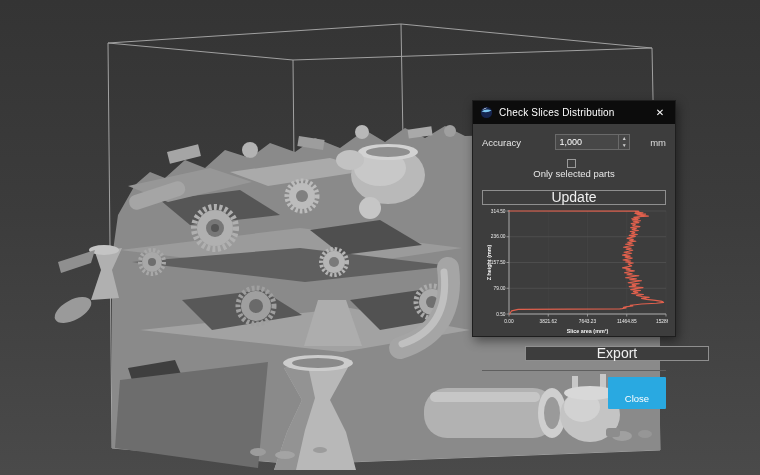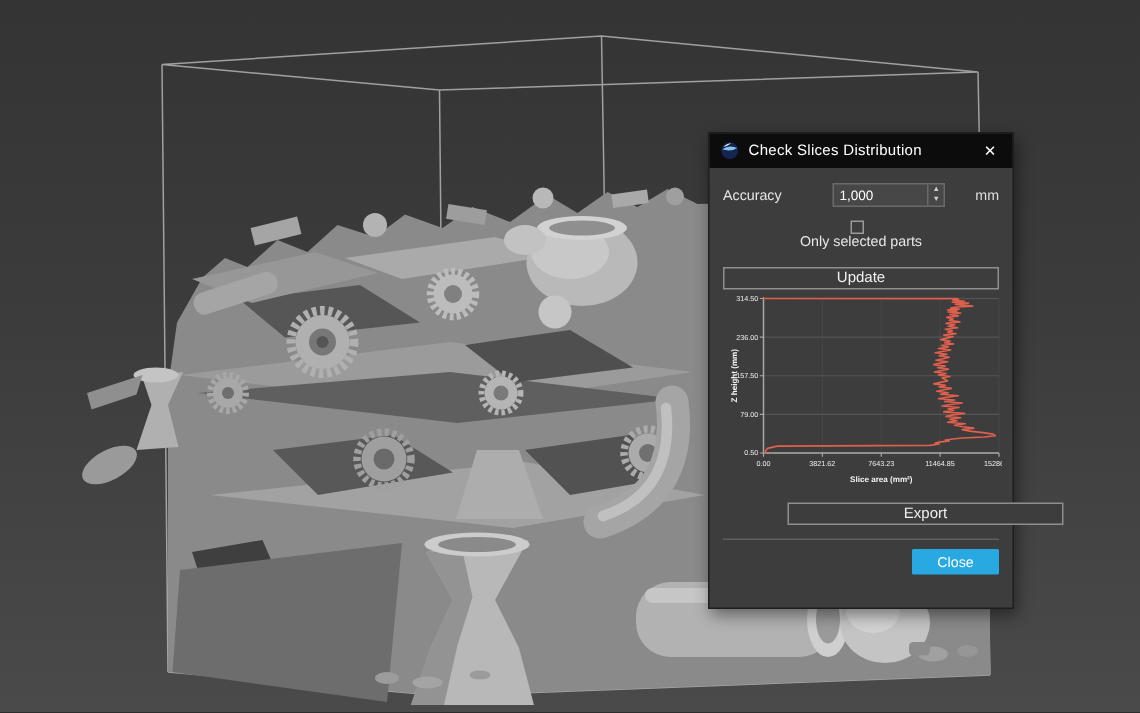--- a/index.html
+++ b/index.html
@@ -6,21 +6,21 @@
   *{box-sizing:border-box;}
   .viewport{
     position:relative;width:760px;height:475px;overflow:hidden;
     background:linear-gradient(180deg,#343434 0%,#3c3c3c 45%,#4a4a4a 100%);
     font-family:"Liberation Sans",sans-serif;
   }
   .scene{position:absolute;left:0;top:0;}
 
   
   .dialog{
-    position:absolute;left:472px;top:88px;width:204px;height:318px;
+    position:absolute;left:472px;top:100px;width:204px;height:237px;
     background:#3d3d3d;border:1px solid #1e1e1e;
     box-shadow:2px 4px 10px rgba(0,0,0,.45);
     color:#e8e8e8;font-size:9.5px;
   }
   .titlebar{
     height:23px;background:#0c0c0c;display:flex;align-items:center;
     padding:0 7px;color:#fff;
   }
   .titlebar .ticon{width:13px;height:13px;margin-right:6px;flex:none;}
   .titlebar .ttext{flex:1;font-size:10px;letter-spacing:.2px;}
@@ -37,29 +37,29 @@
   }
   .numfield .val{flex:1;padding:2px 0 0 4px;color:#fff;font-size:9px;}
   .spinner{width:11px;border-left:1px solid #6a6a6a;display:flex;flex-direction:column;}
   .spinner span{flex:1;display:flex;align-items:center;justify-content:center;
     font-size:5px;color:#cfcfcf;line-height:1;}
   .unit{margin-left:20px;color:#dedede;}
   .row-chk{display:flex;align-items:center;margin-top:9px;flex-direction:column;}
   .chkbox{width:9px;height:9px;border:1px solid #9a9a9a;background:transparent;margin-right:6px;flex:none;}
   .btn{
     width:100%;height:15px;margin-top:11px;background:#3d3d3d;
-    border:1px solid #8f8f8f;color:#f0f0f0;font-size:10px;
+    border:1px solid #8f8f8f;color:#f0f0f0;font-size:14px;
     font-family:"Liberation Sans",sans-serif;display:block;padding:0;line-height:13px;
   }
   .chartwrap{margin-top:3px;}
   .sep{border:none;border-top:1px solid #5f5f5f;margin:9px 0 0 0;}
   .row-close{display:flex;justify-content:flex-end;margin-top:6px;}
   .btn-close{
     width:58px;height:17px;background:#29a9e1;border:none;border-radius:1px;
-    color:#fff;font-size:9.5px;font-family:"Liberation Sans",sans-serif;padding:4px;
+    color:#fff;font-size:9.5px;font-family:"Liberation Sans",sans-serif;padding:16px;
   }
 </style>
 </head>
 <body>
 
 <div class="viewport">
 
   <svg class="scene" width="760" height="475" viewBox="0 0 760 475">
 
     <g stroke="#c4c4c4" stroke-width="1" fill="none" opacity="0.75">

